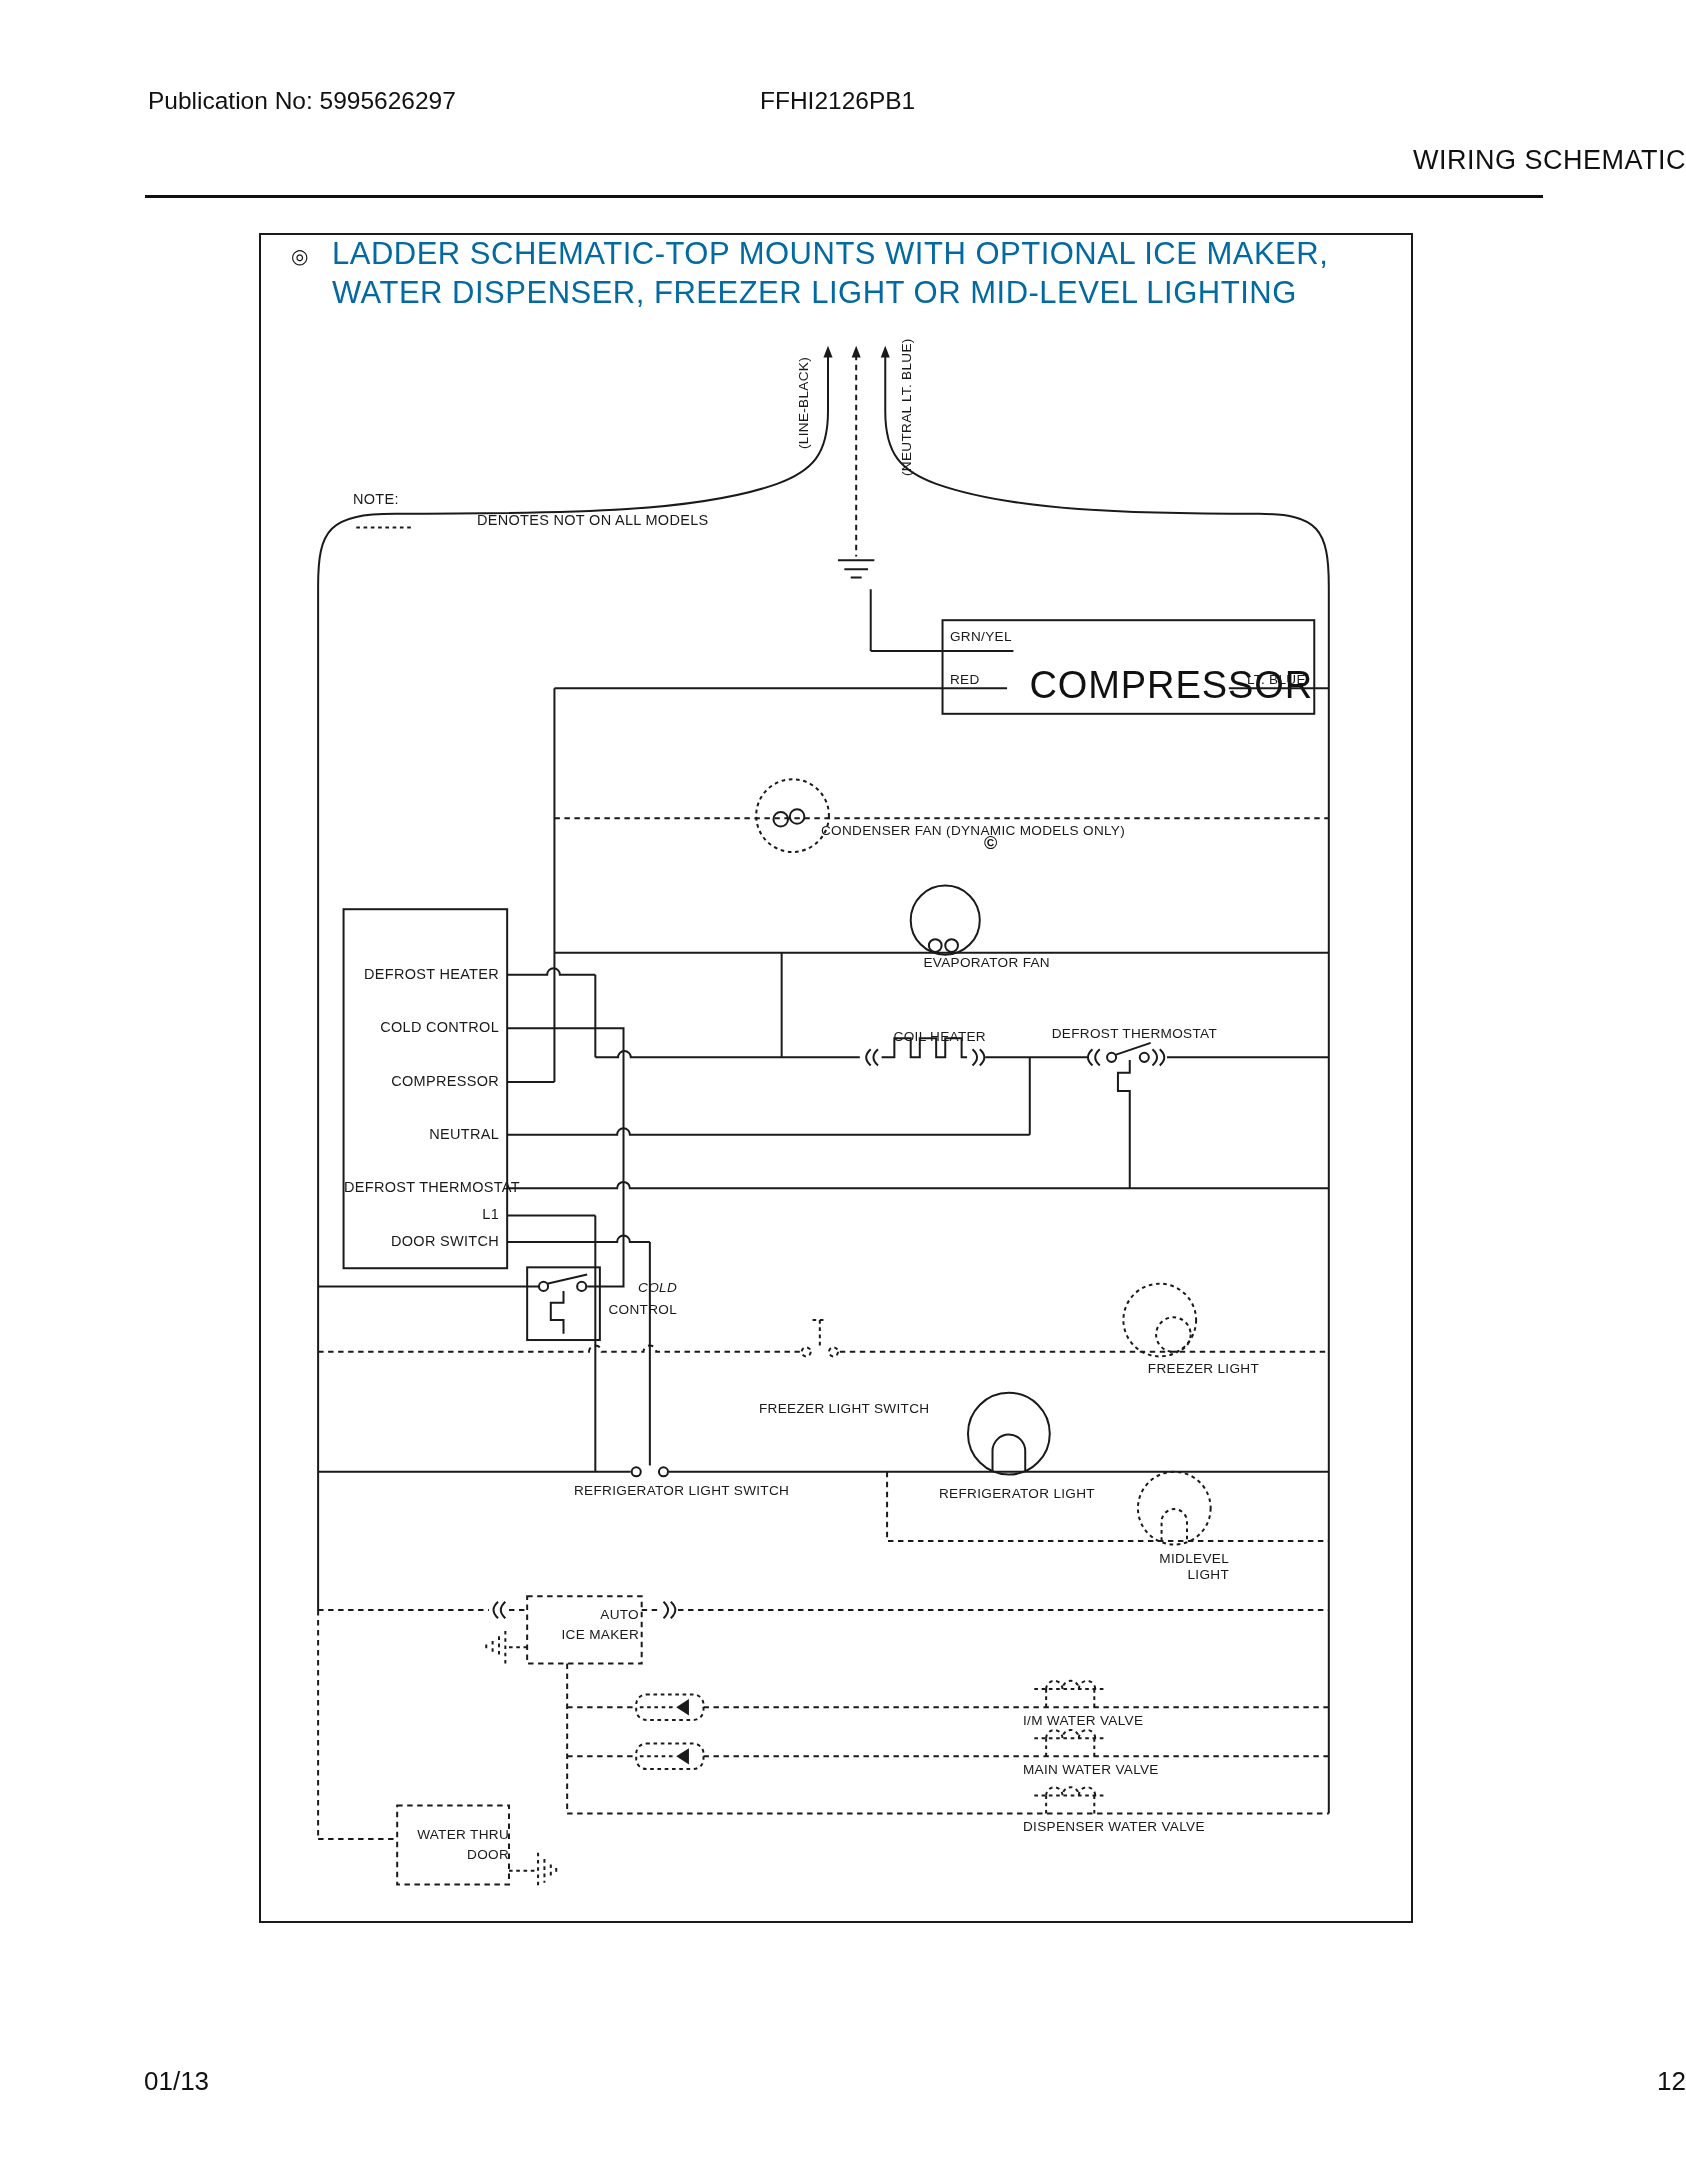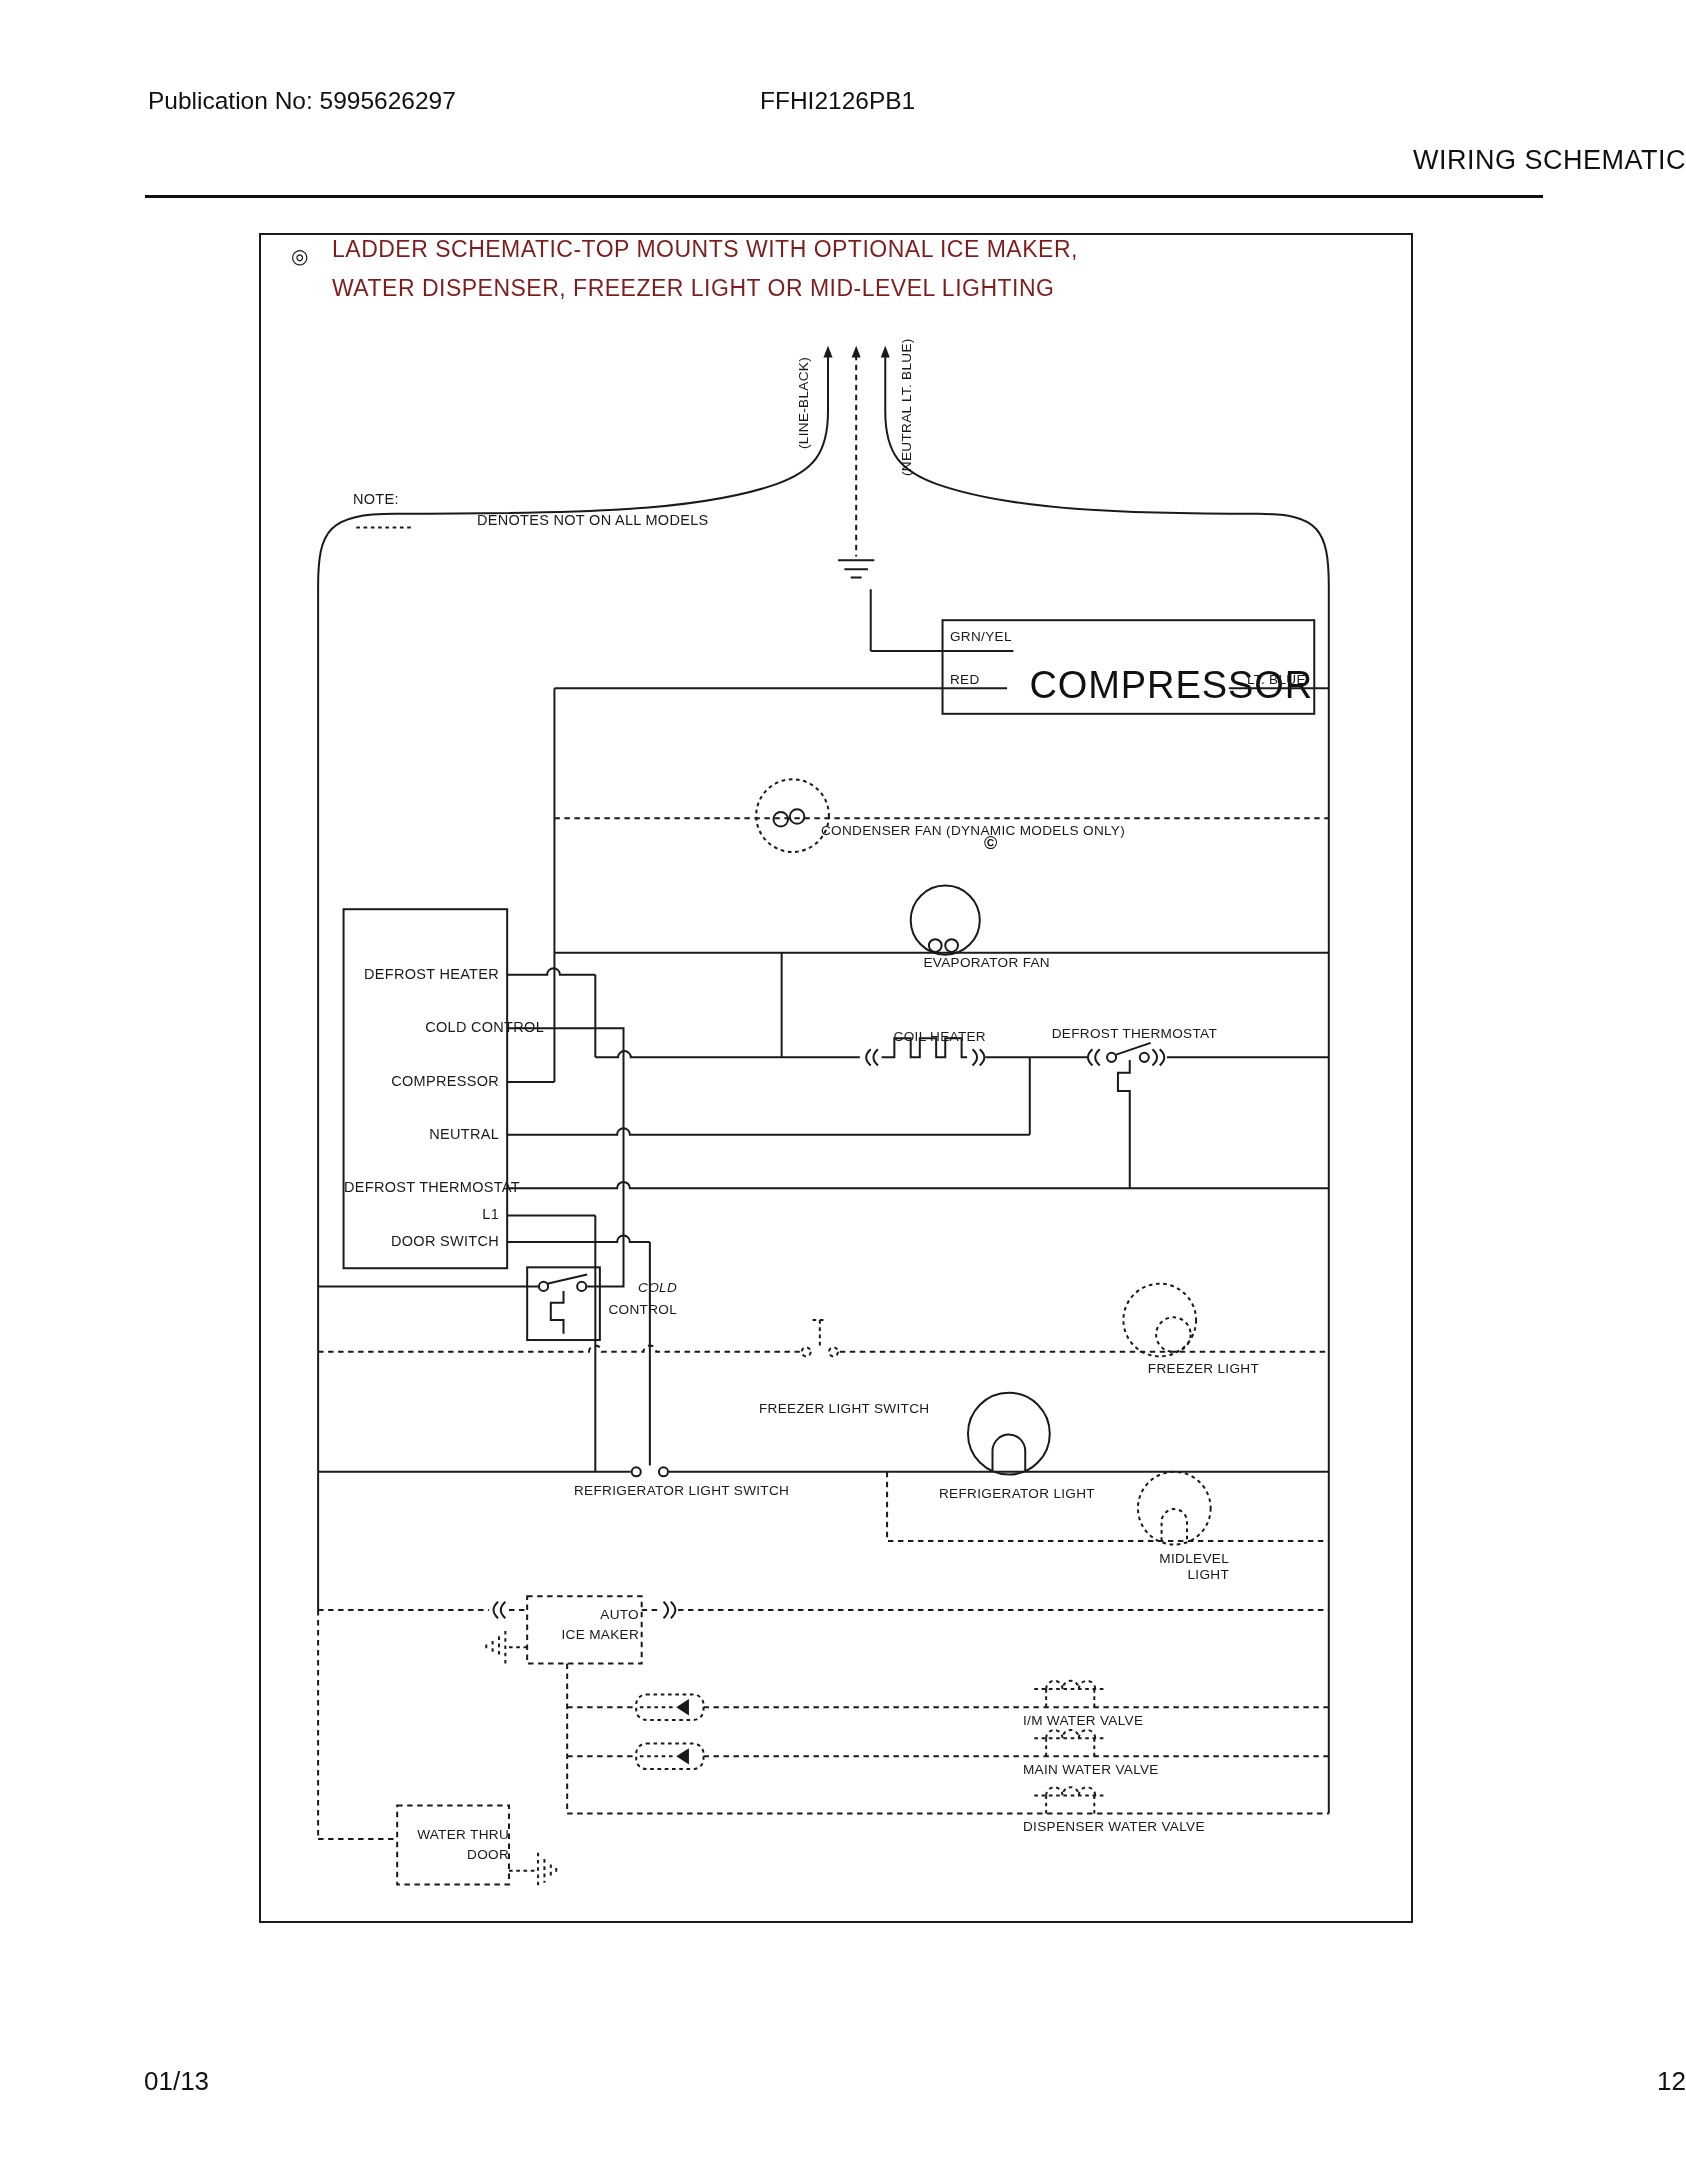--- a/index.html
+++ b/index.html
@@ -6,21 +6,21 @@
   body{width:1686px;height:2182px;position:relative;font-family:"Liberation Sans",sans-serif;color:#111;}
   .abs{position:absolute;white-space:nowrap;}
   .lbl{font-size:13.6px;letter-spacing:0.3px;color:#1a1a1a;}
   .lbl16{font-size:14.5px;letter-spacing:0.3px;color:#1a1a1a;}
   .ctr{text-align:right;}
   .rt{text-align:right;}
   .hdr{font-size:24.5px;}
   .pagetitle{font-size:27px;letter-spacing:0.5px;}
   .rule{position:absolute;left:145px;top:195px;width:1398px;height:2.7px;background:#111;}
   .frame{position:absolute;left:259px;top:233px;width:1150px;height:1686px;border:2.3px solid #1a1a1a;}
-  .boxhead{font-size:23px;letter-spacing:0.5px;color:#7f1d1d;}
+  .boxhead{font-size:31px;letter-spacing:0.5px;color:#0369a1;}
   .rot{transform-origin:0 0;transform:rotate(-90deg);}
   .footer{font-size:26px;}
   svg{position:absolute;left:0;top:0;}
   .w{stroke:#1a1a1a;stroke-width:2.2;fill:none;}
   .wd{stroke:#1a1a1a;stroke-width:2.2;fill:none;stroke-dasharray:6 5;}
   .wd2{stroke:#1a1a1a;stroke-width:2.2;fill:none;stroke-dasharray:4 4;}
   .fill{fill:#1a1a1a;stroke:none;}
 </style>
 </head>
 <body>
@@ -48,21 +48,21 @@
 <div class="abs lbl" style="left:1247px;top:672px;">LT. BLUE</div>
 
 <div class="abs lbl" style="left:821px;top:823px;">CONDENSER FAN (DYNAMIC MODELS ONLY)</div>
 <div class="abs" style="left:984px;top:833px;font-size:18px;font-weight:bold;">©</div>
 <div class="abs lbl ctr" style="left:868px;top:955px;width:182px;">EVAPORATOR FAN</div>
 
 <div class="abs lbl ctr" style="left:850px;top:1029px;width:136px;">COIL HEATER</div>
 <div class="abs lbl ctr" style="left:1035px;top:1026px;width:182px;">DEFROST THERMOSTAT</div>
 
 <div class="abs lbl16 rt" style="left:344px;top:966px;width:155px;">DEFROST HEATER</div>
-<div class="abs lbl16 rt" style="left:344px;top:1019px;width:155px;padding-left:45px;">COLD CONTROL</div>
+<div class="abs lbl16 rt" style="left:344px;top:1019px;width:155px;">COLD CONTROL</div>
 <div class="abs lbl16 rt" style="left:344px;top:1073px;width:155px;">COMPRESSOR</div>
 <div class="abs lbl16 rt" style="left:344px;top:1126px;width:155px;">NEUTRAL</div>
 <div class="abs lbl16 rt" style="left:344px;top:1179px;width:155px;">DEFROST THERMOSTAT</div>
 <div class="abs lbl16 rt" style="left:344px;top:1206px;width:155px;">L1</div>
 <div class="abs lbl16 rt" style="left:344px;top:1233px;width:155px;">DOOR SWITCH</div>
 
 <div class="abs lbl ctr" style="left:586px;top:1280px;width:91px;font-style:italic;">COLD</div>
 <div class="abs lbl ctr" style="left:586px;top:1302px;width:91px;">CONTROL</div>
 
 <div class="abs lbl" style="left:759px;top:1360px;margin-top:41px;">FREEZER LIGHT SWITCH</div>

